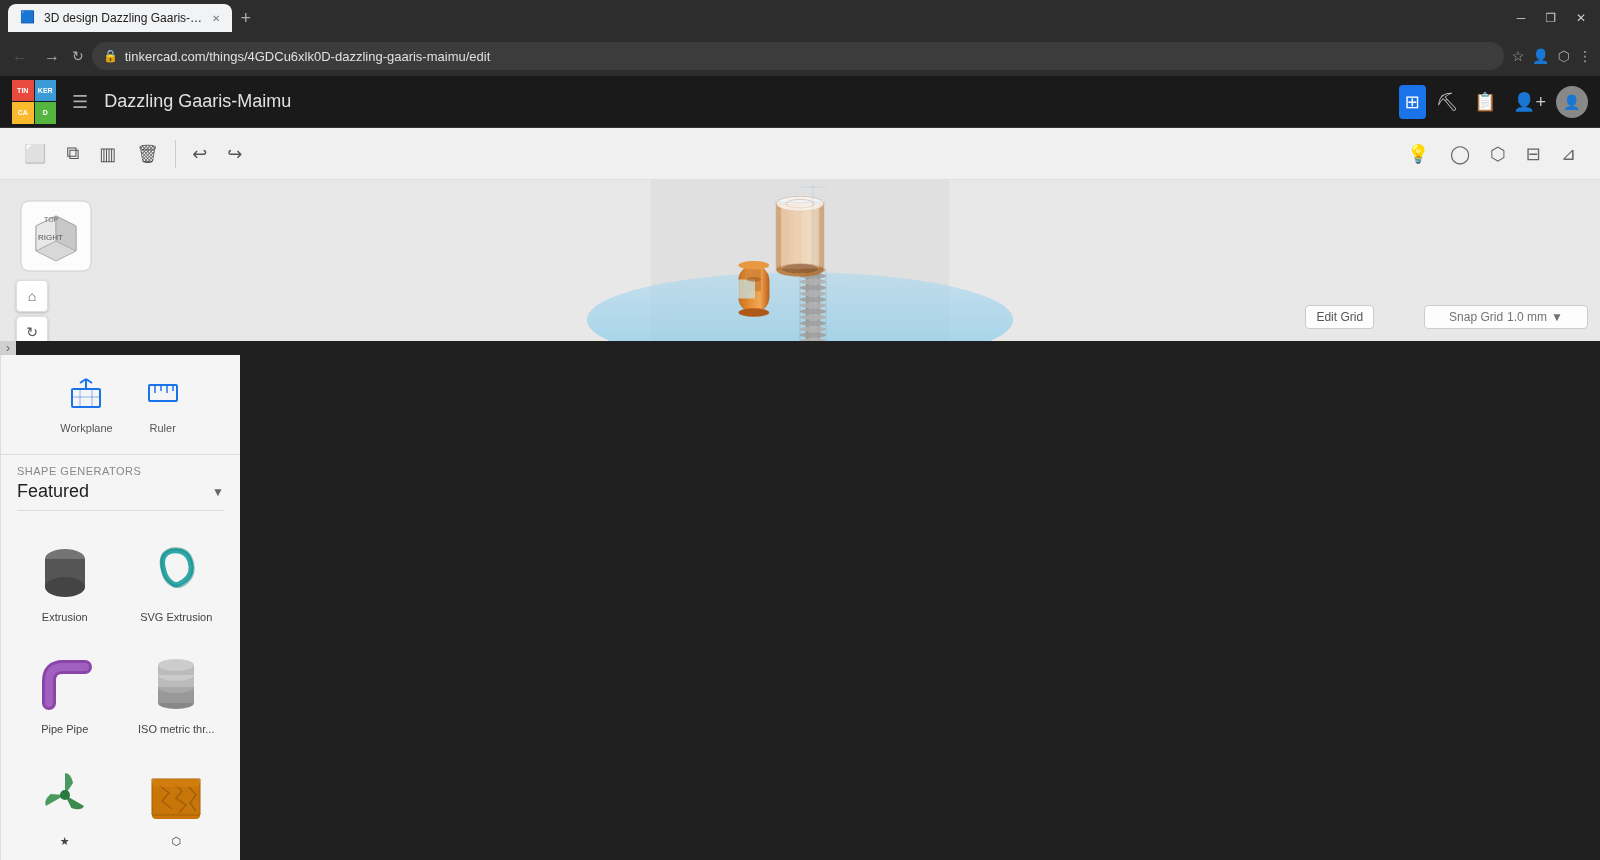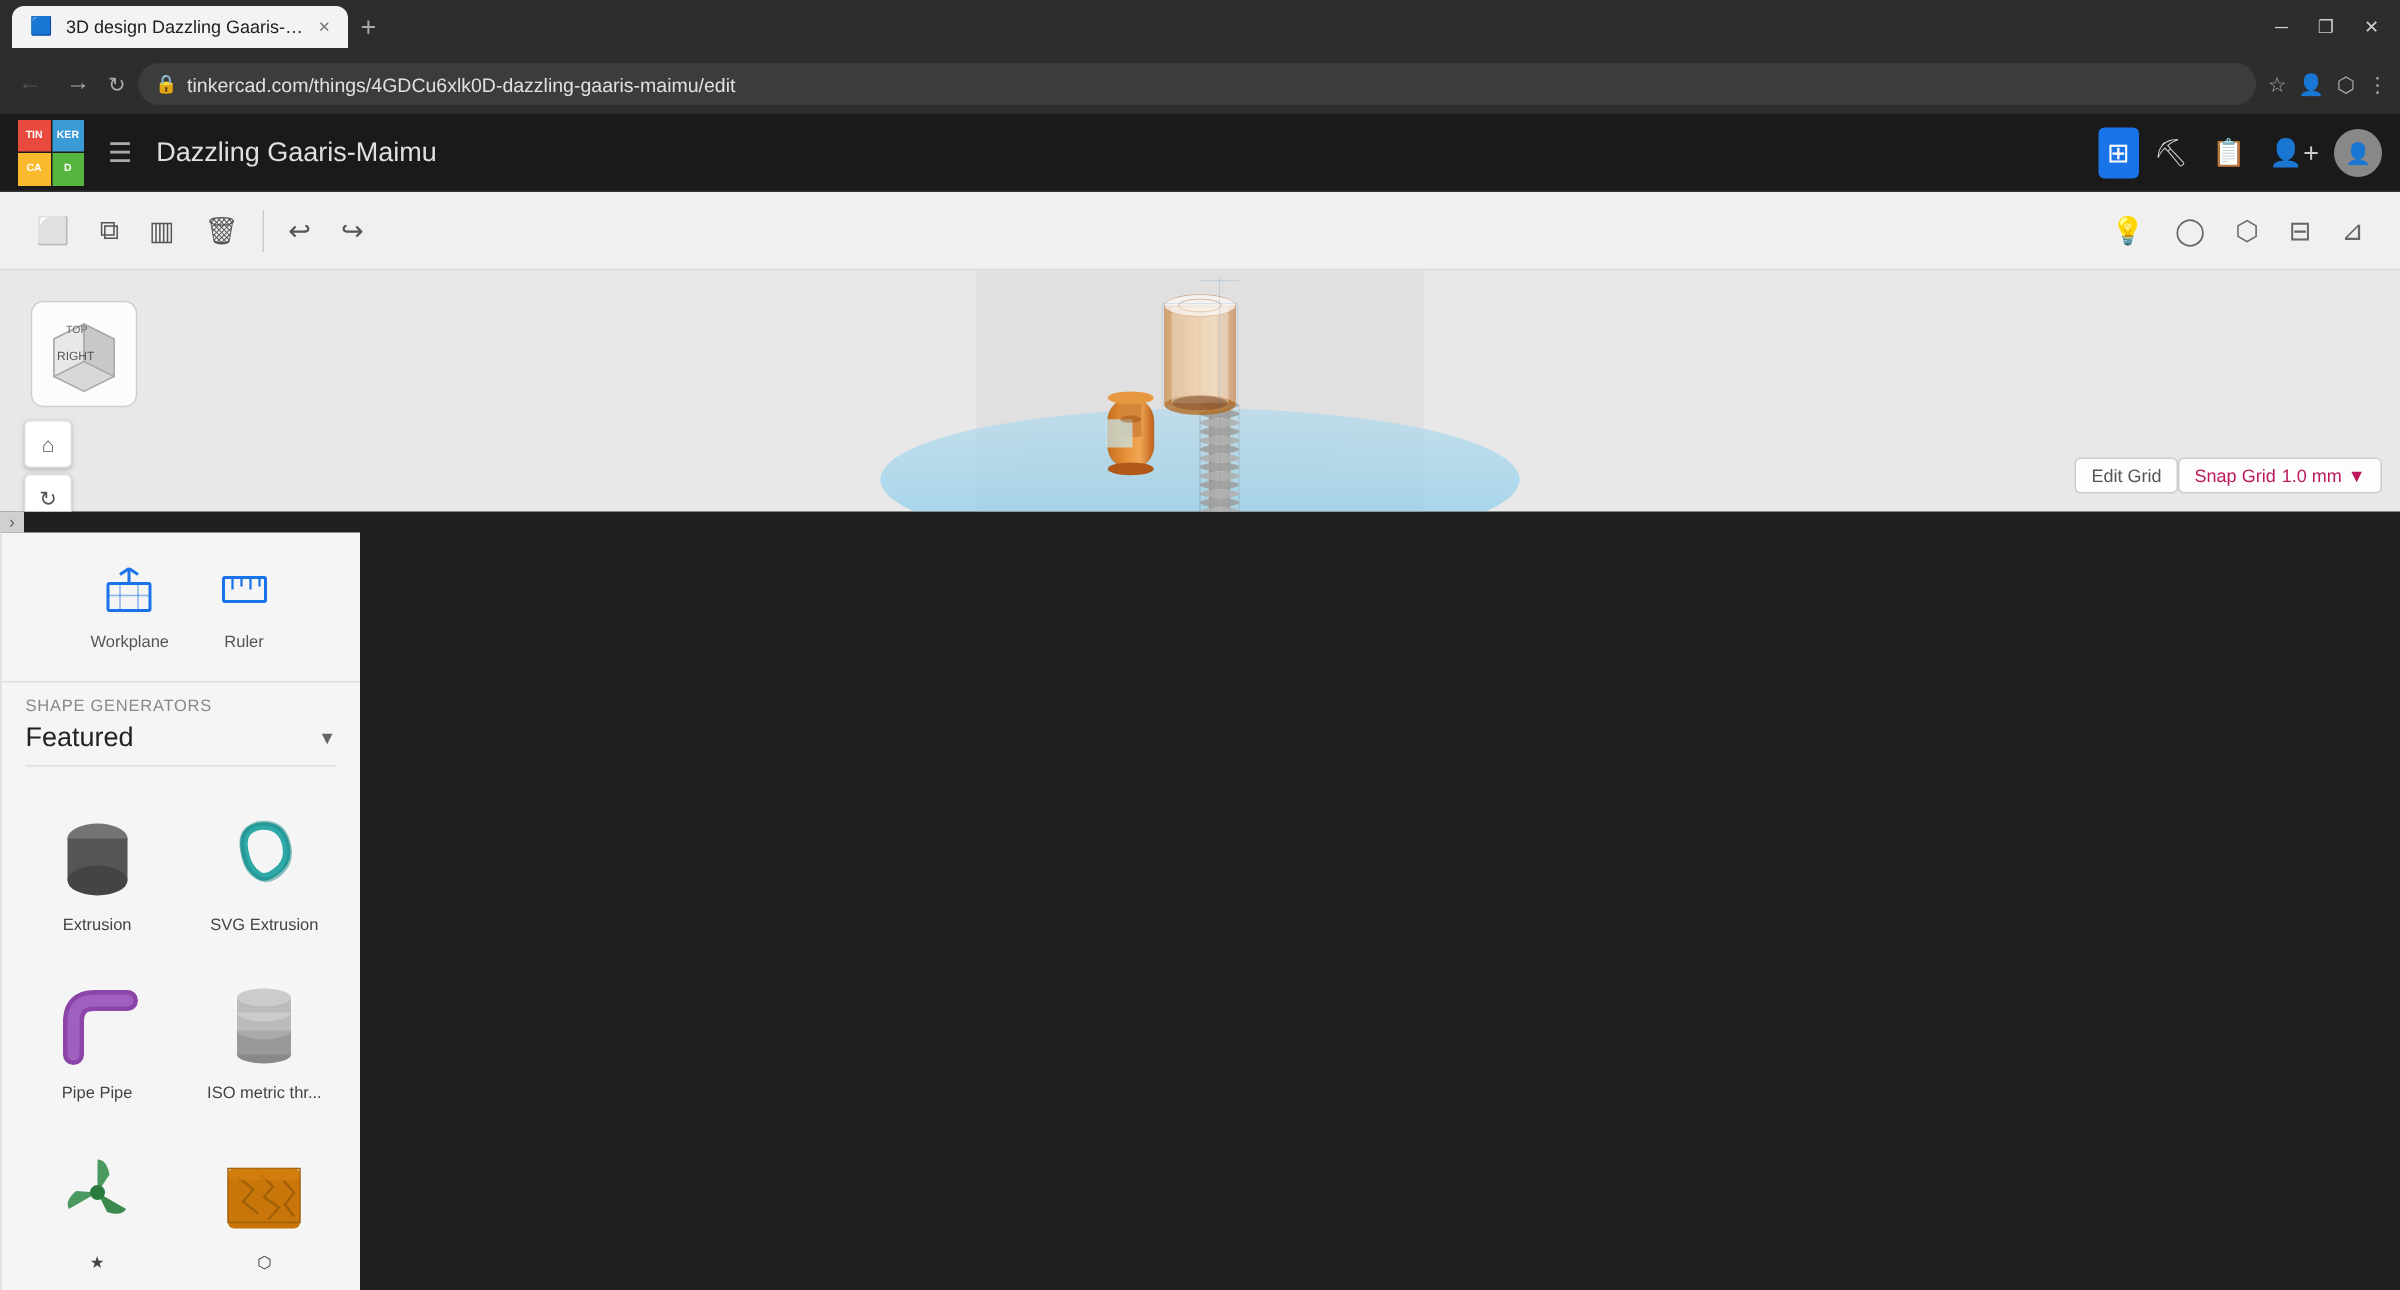--- a/index.html
+++ b/index.html
@@ -56,23 +56,23 @@
     .viewport { flex: 1; position: relative; background: #e8e8e8; overflow: hidden; }
 
     
     .view-cube { position: absolute; top: 16px; left: 16px; }
 
     
     .viewport-controls { position: absolute; top: 100px; left: 16px; display: flex; flex-direction: column; gap: 4px; }
     .vp-ctrl-btn { width: 32px; height: 32px; background: white; border: 1px solid #ddd; border-radius: 4px; display: flex; align-items: center; justify-content: center; cursor: pointer; font-size: 14px; color: #555; box-shadow: 0 1px 3px rgba(0,0,0,0.2); }
 
     
-    .viewport-bottom { position: absolute; bottom: 12px; right: 12px; display: flex; align-items: center; }
+    .viewport-bottom { position: absolute; bottom: 12px; right: 12px; display: flex; gap: 12px; align-items: center; }
     .edit-grid-btn { background: rgba(255,255,255,0.9); border: 1px solid #ccc; border-radius: 4px; padding: 4px 10px; font-size: 12px; cursor: pointer; color: #555; }
-    .snap-grid-area { background: rgba(255,255,255,0.9); border: 1px solid #ccc; border-radius: 4px; padding: 4px 10px; font-size: 12px; color: #be185d; display: flex; align-items: center; gap: 4px; }
+    .snap-grid-area { background: rgba(255,255,255,0.9); border: 1px solid #ccc; border-radius: 4px; padding: 4px 24px; font-size: 12px; color: #737373; display: flex; align-items: center; gap: 4px; margin-left: 38px; }
 
     
     .collapse-handle { width: 16px; background: #d0d0d0; display: flex; align-items: center; justify-content: center; cursor: pointer; font-size: 12px; color: #666; }
 
     
     .right-panel { width: 240px; background: #f5f5f5; display: flex; flex-direction: column; border-left: 1px solid #ddd; }
     .panel-top-actions { padding: 12px 16px; display: flex; gap: 16px; justify-content: center; border-bottom: 1px solid #ddd; }
     .panel-action { display: flex; flex-direction: column; align-items: center; gap: 4px; cursor: pointer; padding: 8px; border-radius: 4px; }
     .panel-action-icon { font-size: 28px; color: #333; }
     .panel-action-label { font-size: 11px; color: #555; }

